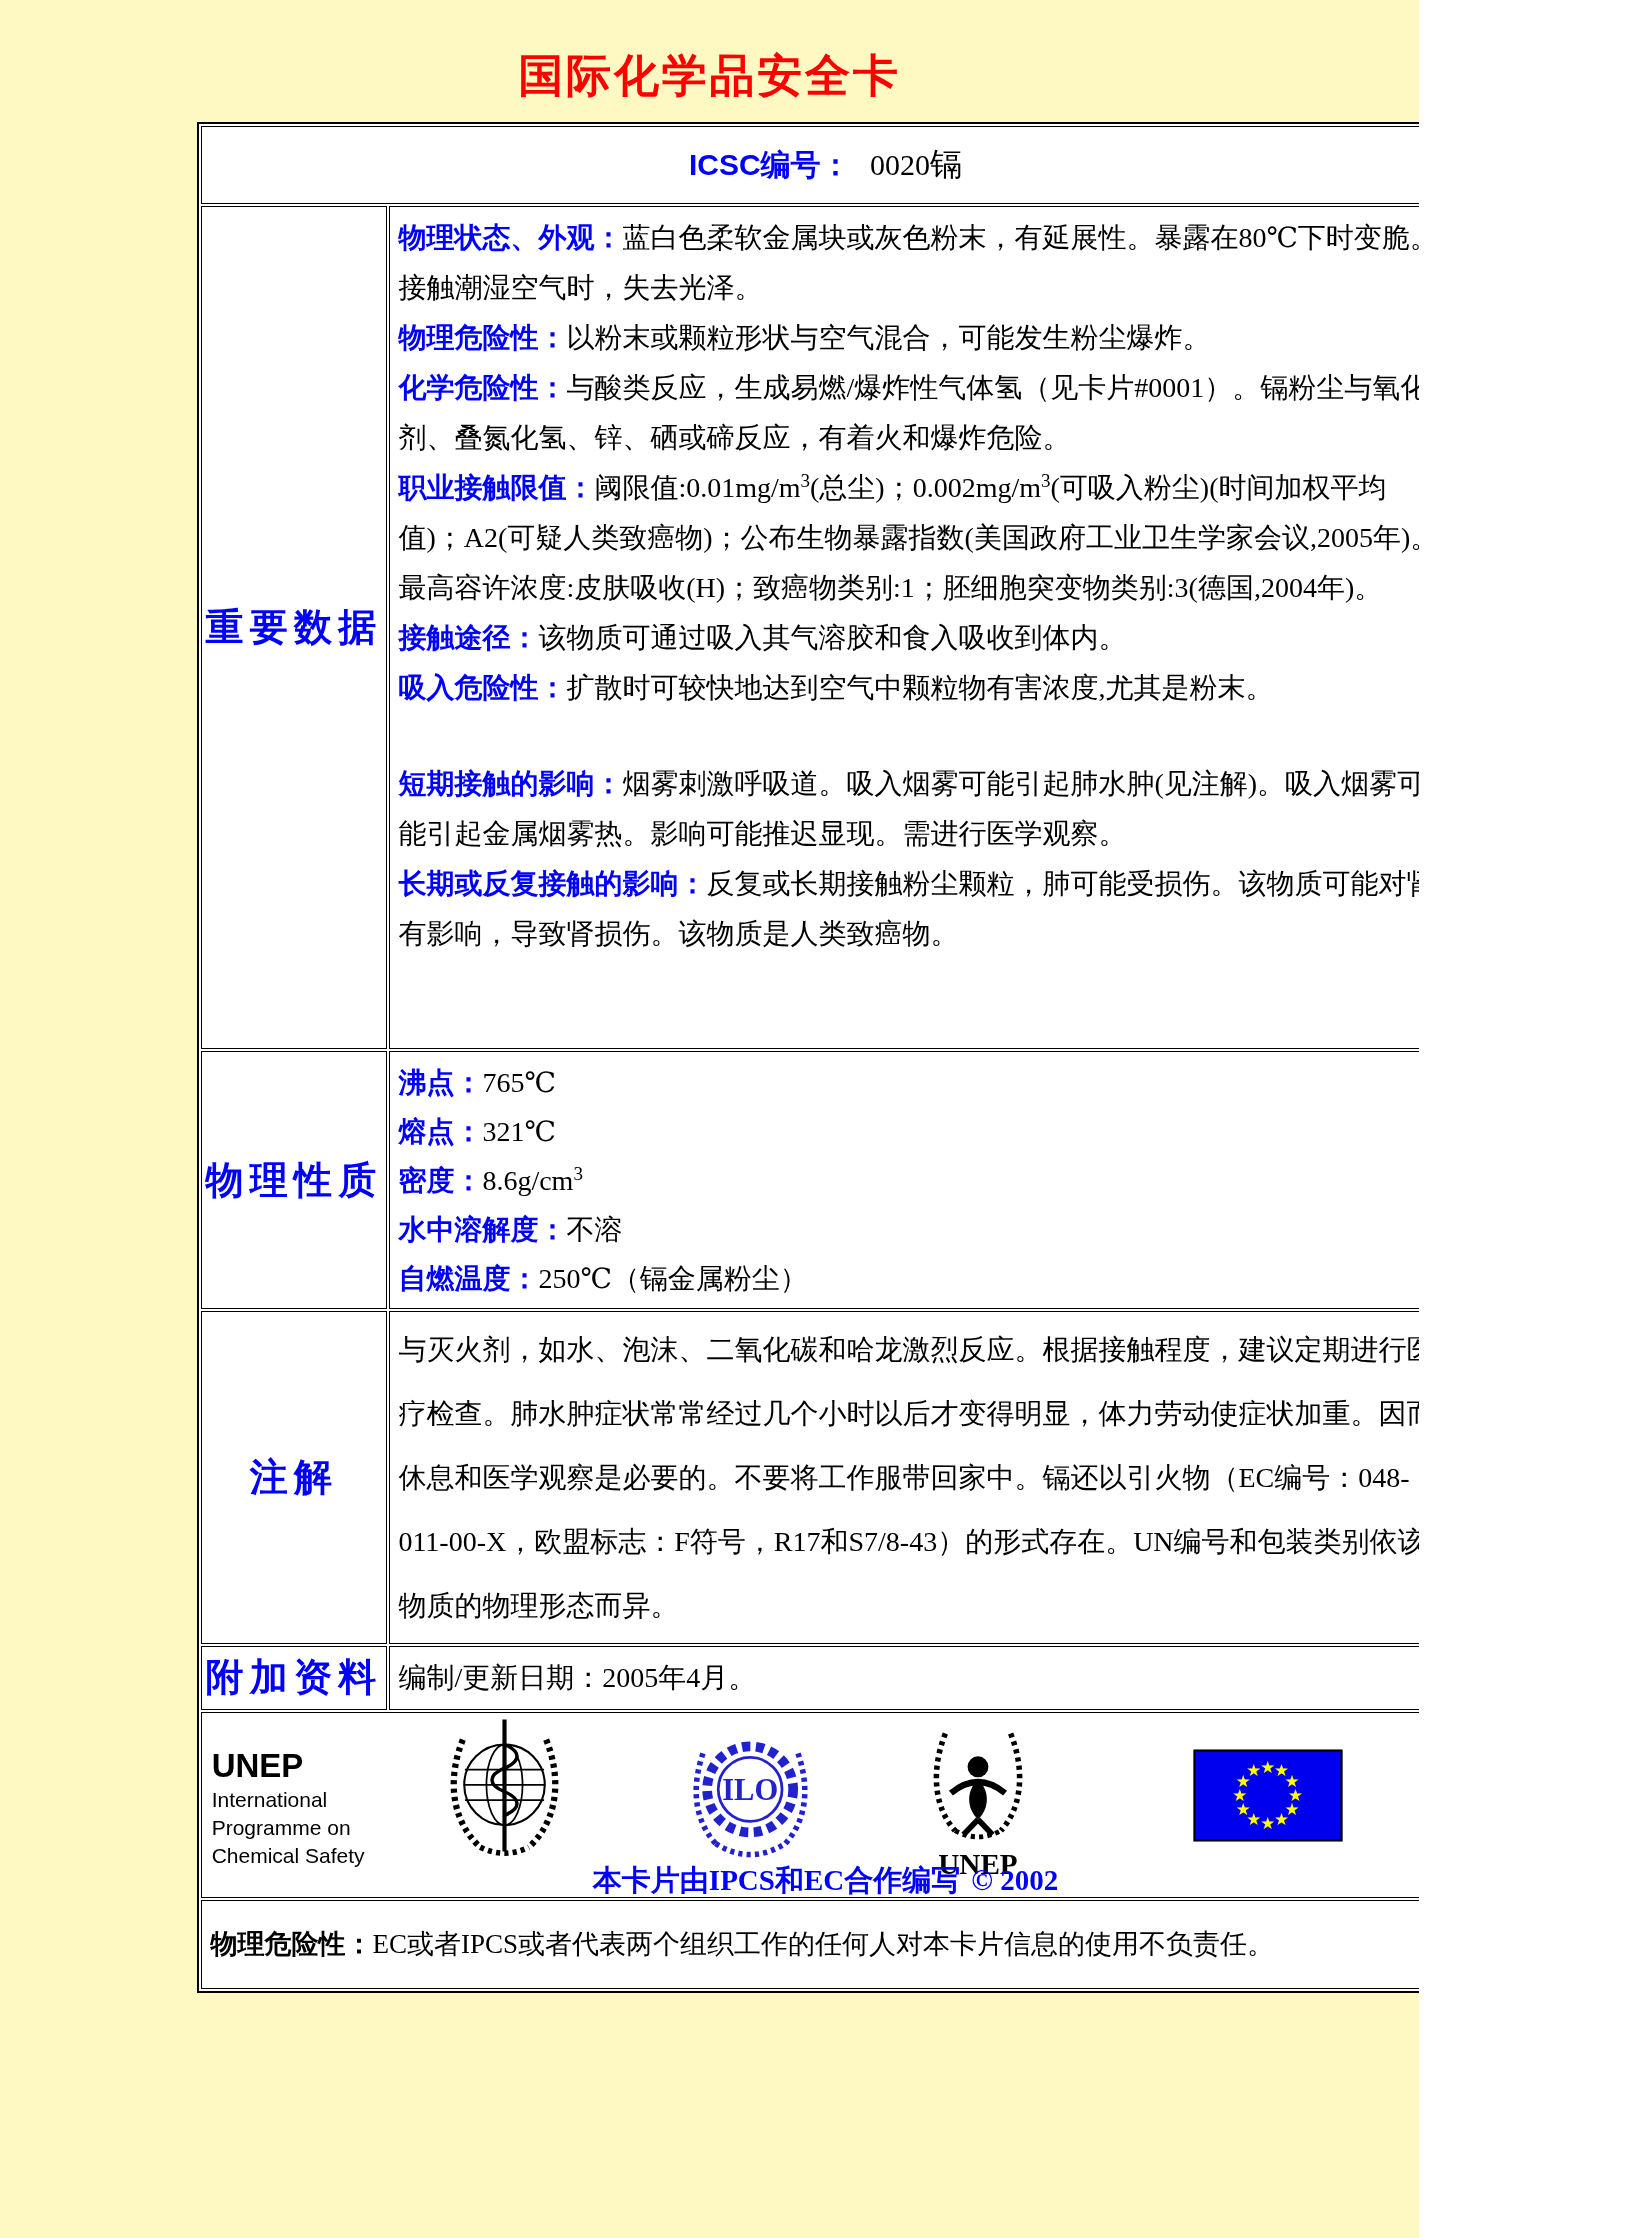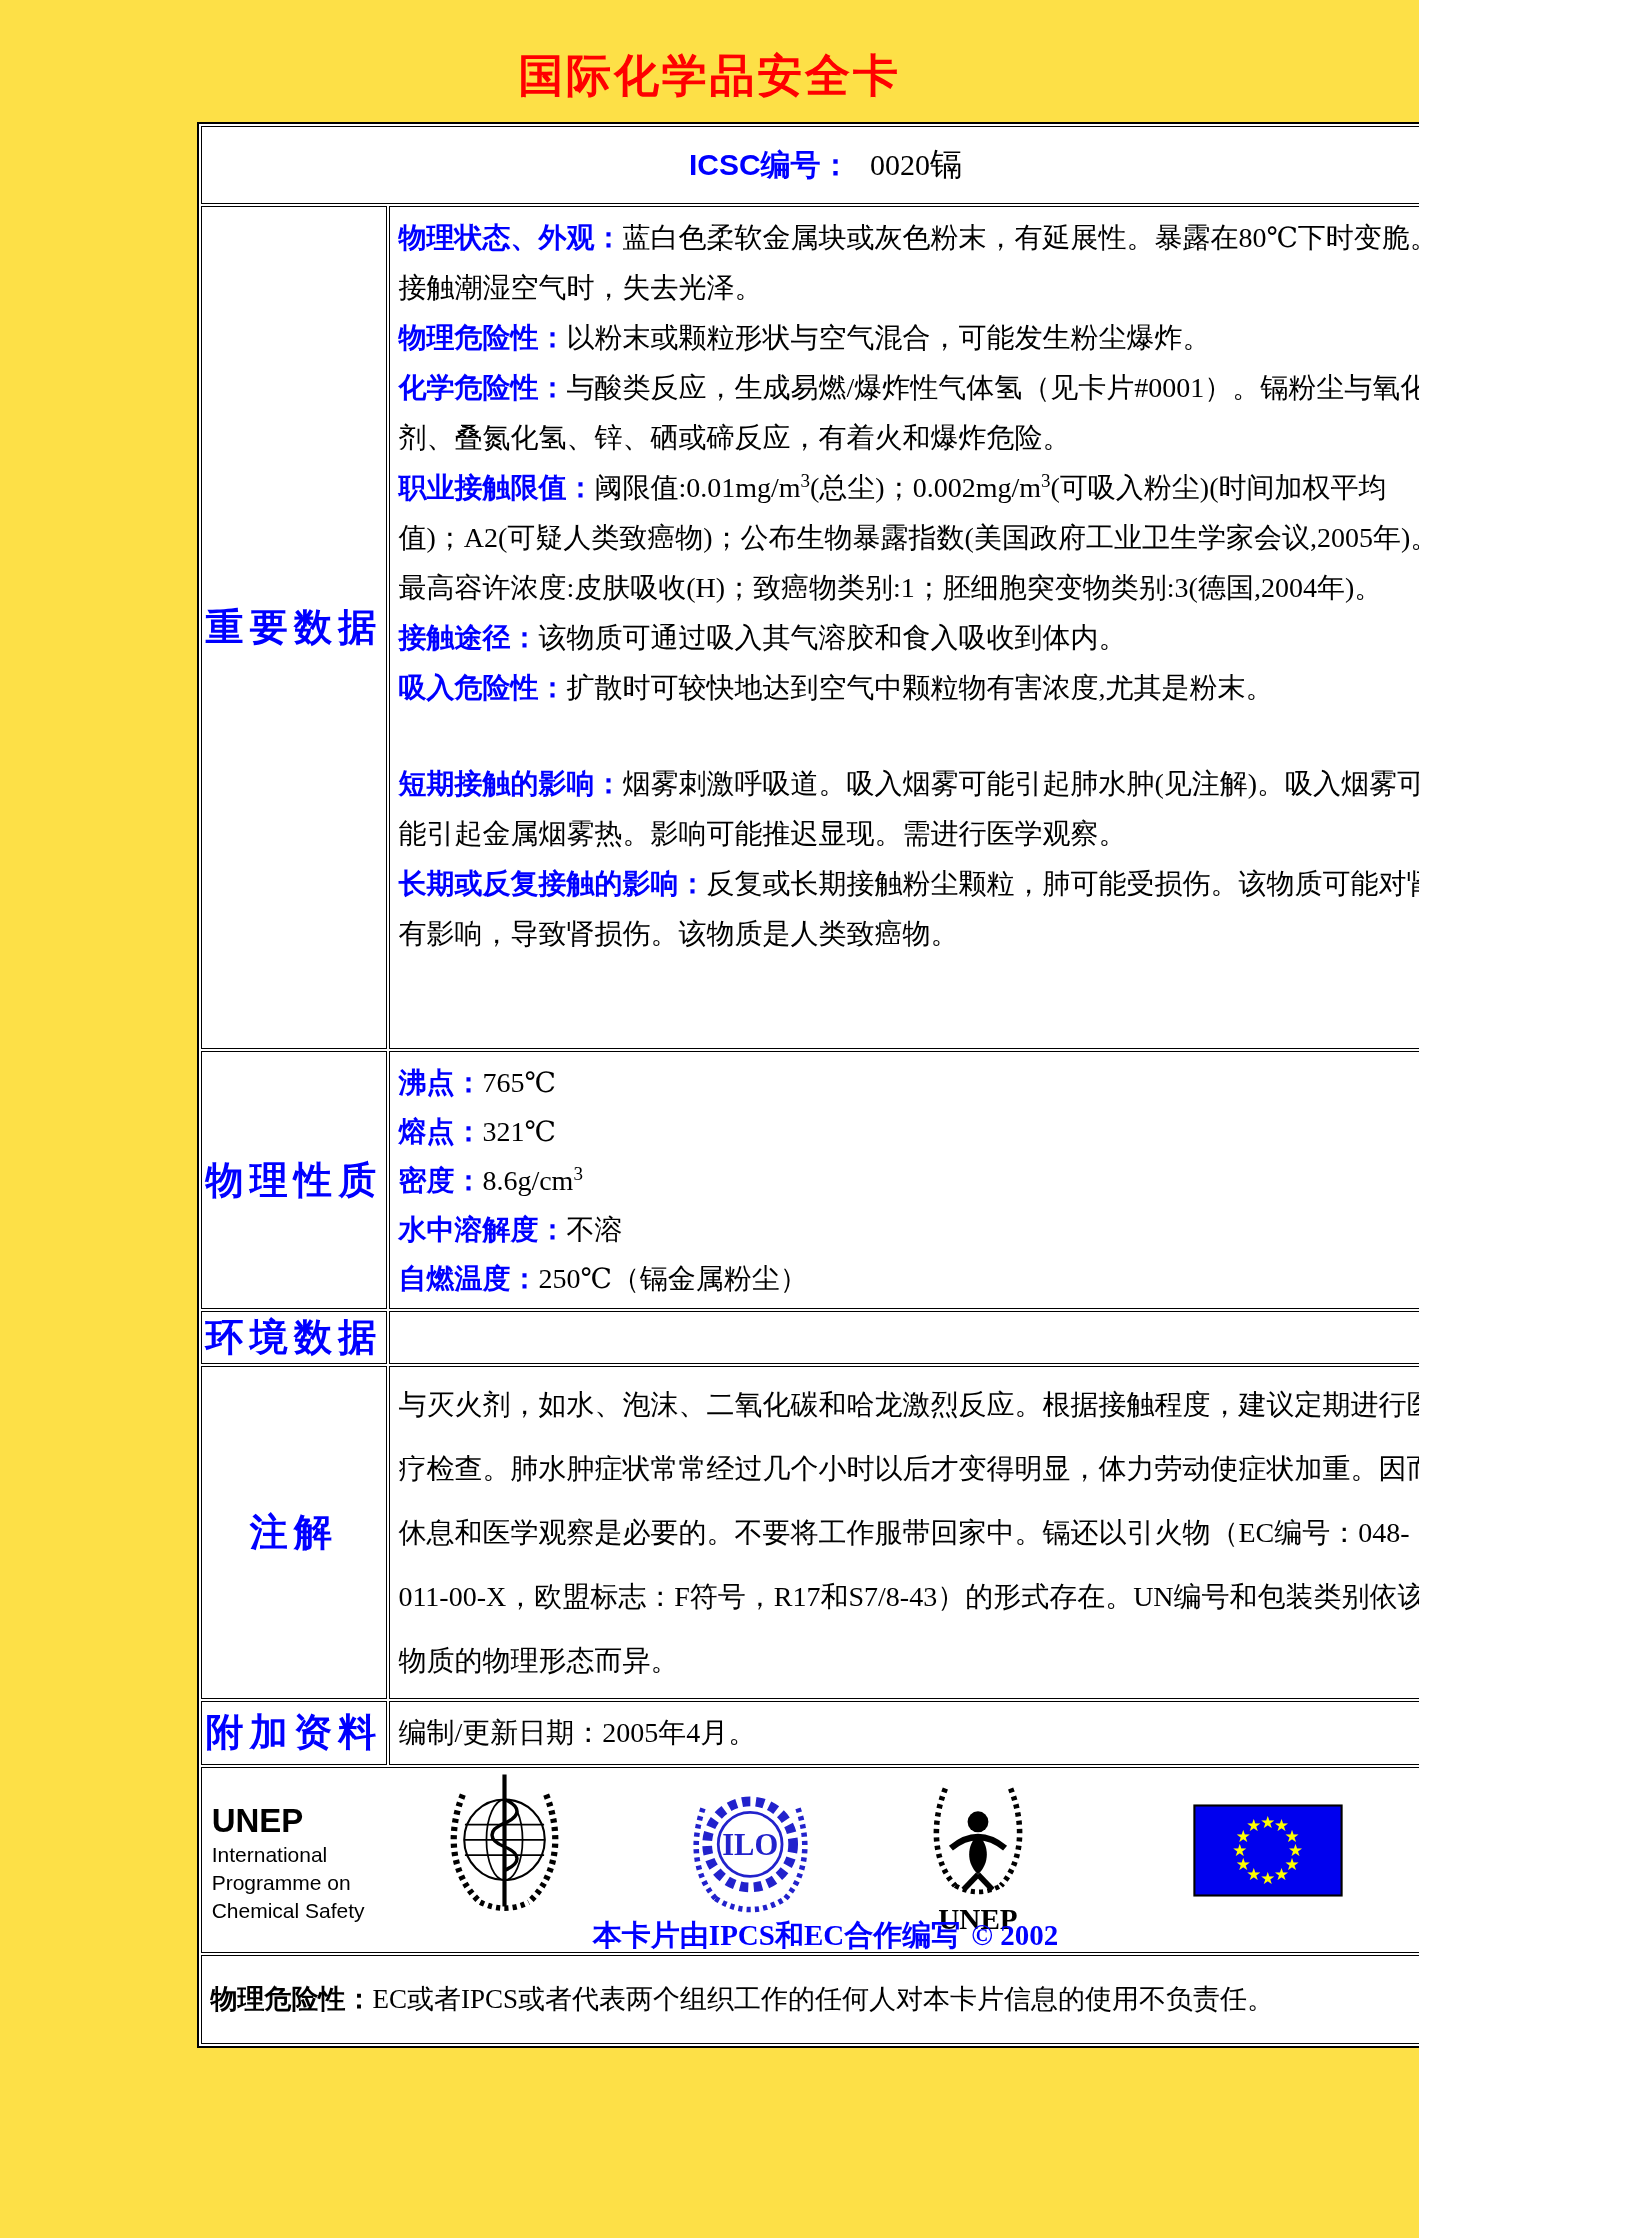--- a/index.html
+++ b/index.html
@@ -1,21 +1,21 @@
 <!DOCTYPE html>
 <html style="font-size:11px"><head>
 <meta charset="utf-8">
 <style>
   * { margin: 0; padding: 0; box-sizing: border-box; }
   html, body { background: #ffffff; }
   .page {
     position: relative;
     width: 1419px;
     height: 2239px;
-    background: #fde047;
+    background: #fef9c3;
     font-family: "Liberation Serif", "DejaVu Serif", serif;
     color: #000000;
     overflow: hidden;
   }
   .page-title {
     position: absolute;
     top: 46px;
     left: 0;
     width: 100%;
     text-align: center;
@@ -143,24 +143,20 @@
       <td class="label-cell" style="height:251px;">物理性质</td>
       <td class="content-cell">
         <div class="prop-line"><span class="lbl">沸点：</span><span>765℃</span></div>
         <div class="prop-line"><span class="lbl">熔点：</span><span>321℃</span></div>
         <div class="prop-line"><span class="lbl">密度：</span><span>8.6g/cm</span><sup>3</sup></div>
         <div class="prop-line"><span class="lbl">水中溶解度：</span><span>不溶</span></div>
         <div class="prop-line"><span class="lbl">自燃温度：</span><span>250℃（镉金属粉尘）</span></div>
       </td>
     </tr>
 
-    <tr>
-      <td class="label-cell" style="height:51px;">环境数据</td>
-      <td class="content-cell"></td>
-    </tr>
 
     <tr>
       <td class="label-cell" style="height:330px;">注解</td>
       <td class="content-cell notes-cell">与灭火剂，如水、泡沫、二氧化碳和哈龙激烈反应。根据接触程度，建议定期进行医疗检查。肺水肿症状常常经过几个小时以后才变得明显，体力劳动使症状加重。因而休息和医学观察是必要的。不要将工作服带回家中。镉还以引火物（EC编号：048-011-00-X，欧盟标志：F符号，R17和S7/8-43）的形式存在。UN编号和包装类别依该物质的物理形态而异。</td>
     </tr>
 
     <tr>
       <td class="label-cell" style="height:50px;">附加资料</td>
       <td class="content-cell additional-cell">编制/更新日期：2005年4月。</td>
     </tr>

